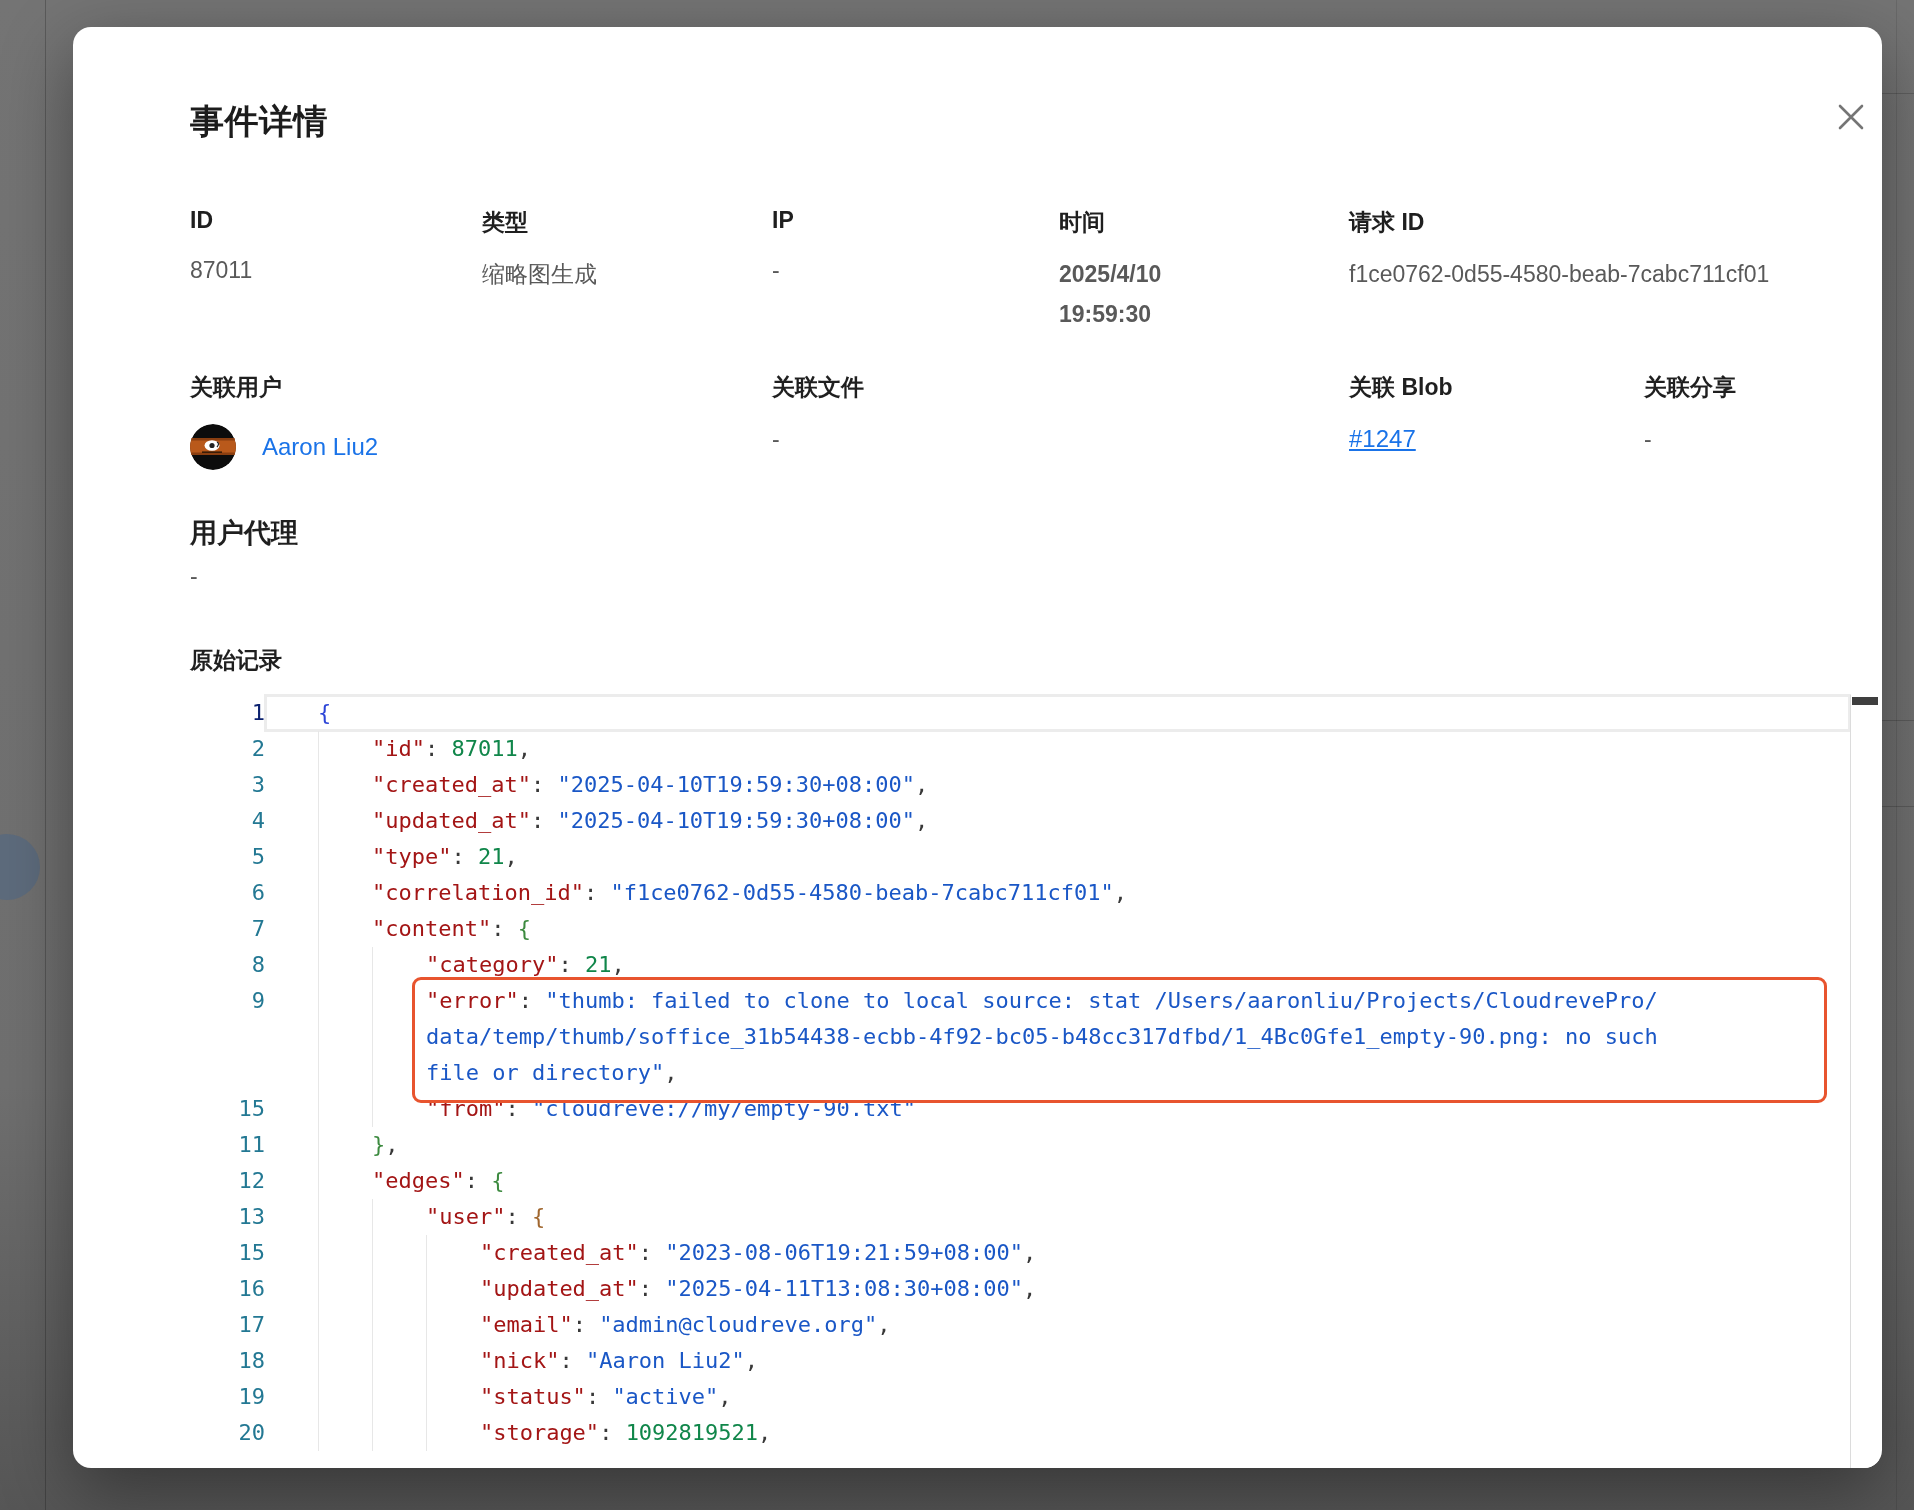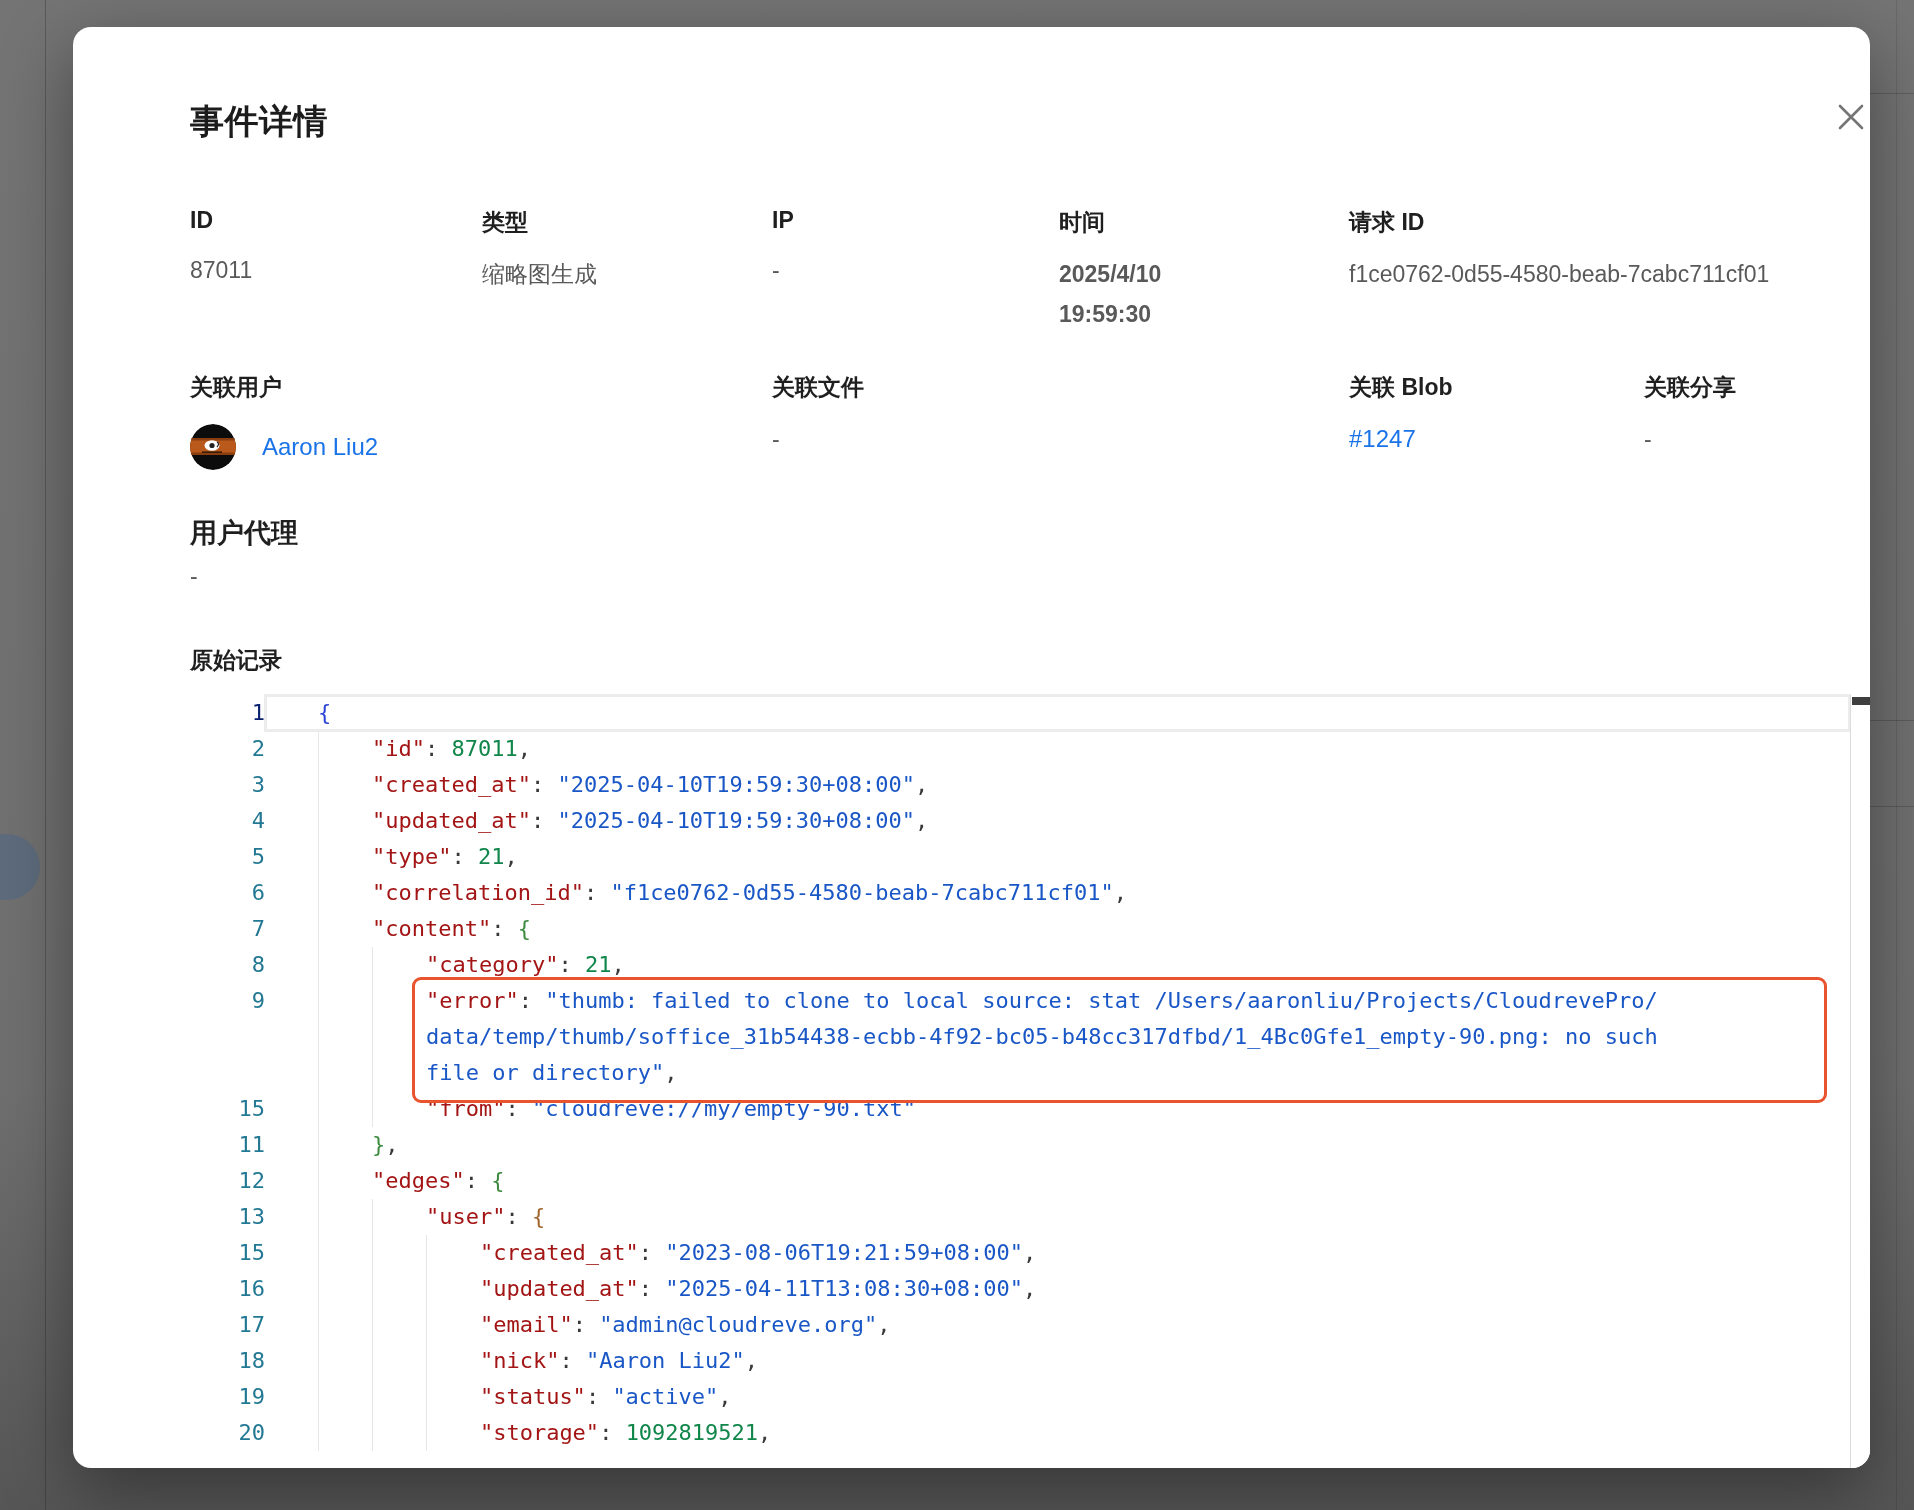--- a/index.html
+++ b/index.html
@@ -6,39 +6,39 @@
   .stage{position:relative;width:1914px;height:1510px;overflow:hidden;
     background:linear-gradient(180deg,#747474 0%,#6f6f6f 72%,#565656 100%);
     font-family:"Liberation Sans","DejaVu Sans",sans-serif;}
   
   .under-line-v{position:absolute;left:45px;top:0;bottom:0;width:1px;background:rgba(0,0,0,.22);}
   .under-line-v2{position:absolute;left:1896px;top:0;bottom:0;width:1px;background:rgba(0,0,0,.10);}
   .under-row{position:absolute;left:1870px;width:44px;height:1px;background:rgba(0,0,0,.18);}
   .under-circle{position:absolute;left:-26px;top:834px;width:66px;height:66px;border-radius:50%;background:#5d6b7c;}
 
   .modal{position:absolute;left:73px;top:27px;width:1797px;height:1441px;background:#fff;
-    border-radius:18px;box-shadow:0 22px 70px rgba(0,0,0,.40);overflow:hidden;}
+    border-radius:18px;box-shadow:0 22px 70px rgba(0,0,0,.40);overflow:hidden;padding-left:12px;}
 
   .title{position:absolute;left:117px;top:72px;font-size:34px;font-weight:700;color:#1c1c1c;letter-spacing:.5px;}
   .close-btn{position:absolute;left:1752px;top:64px;width:52px;height:52px;border-radius:50%;
     display:flex;align-items:center;justify-content:center;cursor:pointer;background:transparent;border:none;}
   .close-btn svg{display:block;}
 
   .flabel{font-size:23px;font-weight:700;color:#1f1f1f;margin-bottom:16px;}
   .fvalue{font-size:23px;color:#595959;line-height:40px;}
   .grid1{position:absolute;left:117px;top:180px;width:1700px;display:grid;
     grid-template-columns:292px 290px 287px 290px auto;}
   .grid2{position:absolute;left:117px;top:345px;width:1700px;display:grid;
     grid-template-columns:582px 577px 295px auto;}
   .timeval{max-width:140px;font-weight:bold;}
 
   .userline{display:flex;align-items:center;gap:26px;height:56px;}
   .avatar{width:46px;height:46px;border-radius:50%;overflow:hidden;flex:0 0 auto;}
   a.blue{color:#1a73e8;text-decoration:none;font-size:24px;cursor:pointer;}
-  a.blue.u{margin-top:41px;}
+  a.blue.u{text-decoration:underline;margin-top:41px;}
 
   .ua-label{position:absolute;left:117px;top:488px;font-size:27px;font-weight:700;color:#1f1f1f;}
   .ua-value{position:absolute;left:117px;top:536px;font-size:23px;color:#595959;}
   .raw-label{position:absolute;left:117px;top:618px;font-size:23px;font-weight:700;color:#1f1f1f;}
 
   
   .code{position:absolute;left:117px;top:668px;width:1689px;height:800px;background:#fff;
     font-family:"DejaVu Sans Mono","Liberation Mono",monospace;font-size:22px;}
   .crow{display:flex;line-height:36px;height:36px;white-space:pre;}
   .gut{flex:0 0 75px;text-align:right;color:#237893;user-select:none;}

